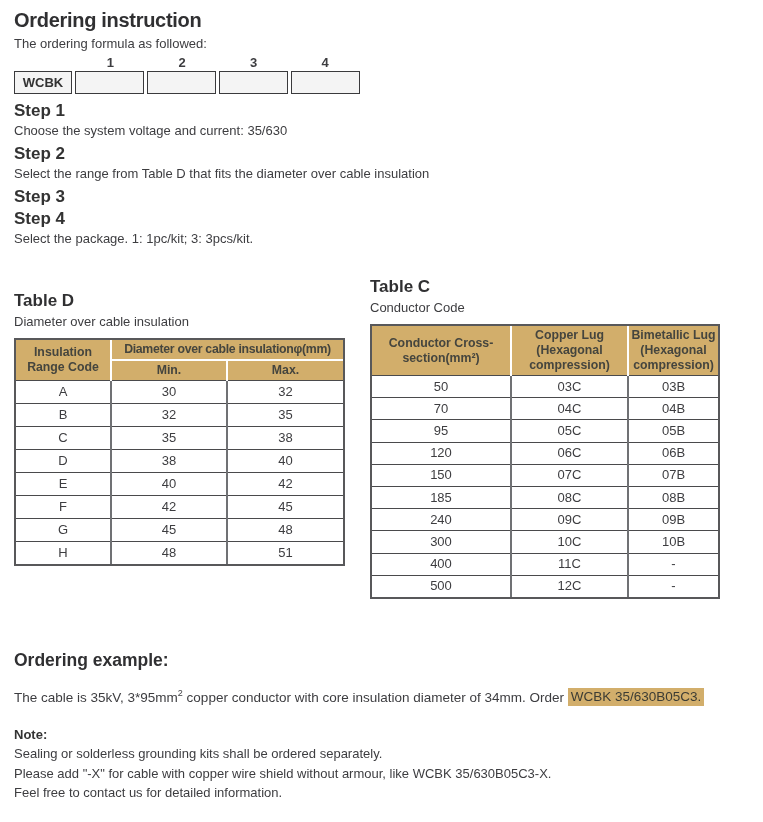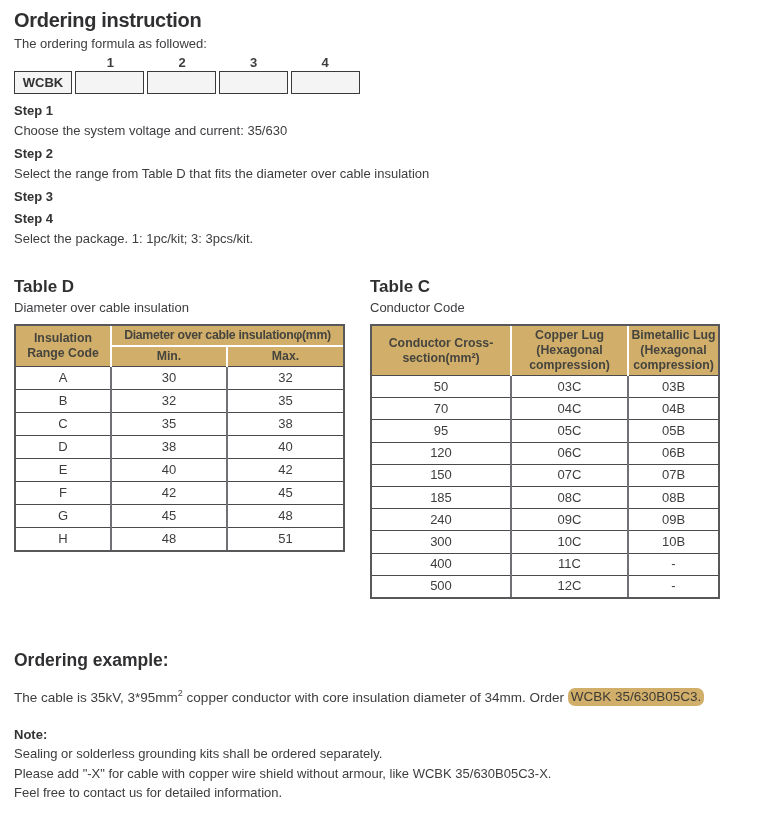--- a/index.html
+++ b/index.html
@@ -27,26 +27,26 @@
   .formula-cells { display: flex; gap: 3px; }
   .fcell {
     height: 23px; background: #f4f4f4; border: 1.5px solid #3a3a3c;
     width: 69px; display: flex; align-items: center; justify-content: center;
     font-size: 13px;
   }
   .fcell.prefix { width: 58px; font-weight: 700; color: #333; }
 
   
   .steps { margin-top: 9px; }
-  .step-label { font-weight: 700; font-size: 13px; color: #333; line-height: 16px; margin-top: 6px; }
+  .step-label { font-weight: 700; font-size: 17px; color: #333; line-height: 16px; margin-top: 6px; }
   .step-text { font-size: 13px; line-height: 18px; margin-top: 3px; }
 
   
   .tables { display: flex; margin-top: 28px; }
-  .table-d-col { width: 356px; flex: none; }
+  .table-d-col { width: 356px; flex: none; margin-top: 14px; }
   .table-c-col { flex: 1; }
   .tbl-title { font-size: 17px; font-weight: 700; color: #303032; margin: 0 0 3px 0; line-height: 21px; }
   .tbl-sub { font-size: 13px; line-height: 16px; margin: 0 0 8px 0; }
 
   .tbl-wrap { border: 2px solid #58585a; display: inline-block; background: #701a75; }
   table { border-collapse: collapse; font-size: 13px; table-layout: fixed; }
   #tableD table { width: 327px; }
   #tableC table { width: 346px; }
 
   th {
@@ -73,21 +73,21 @@
 
   #tableD col.c1 { width: 95px; }
   #tableC col.c1 { width: 139px; }
   #tableC col.c2 { width: 117px; }
   #tableC td { padding: 2.6px 2px; margin-top: 20px; }
 
   
   .example-title { font-size: 17.5px; font-weight: 700; color: #303032; margin: 46px 0 0 0; line-height: 22px; }
   .example-text { font-size: 13.5px; line-height: 18px; margin: 13px 0 0 0; }
   .example-text sup { font-size: 9px; }
-  .hl { background: #d2ae6b; padding: 1px 3px 2px 3px; color: #3c3c34; border-radius: 7px; }
+  .hl { background: #d2ae6b; padding: 1px 3px 2px 3px; color: #3c3c34; }
 
   
   .note { margin-top: 20px; }
   .note-label { font-weight: 700; font-size: 13px; color: #333; line-height: 18px; }
   .note-line { font-size: 13px; line-height: 19.5px; }
 </style>
 </head>
 <body>
 
 <div class="page">

